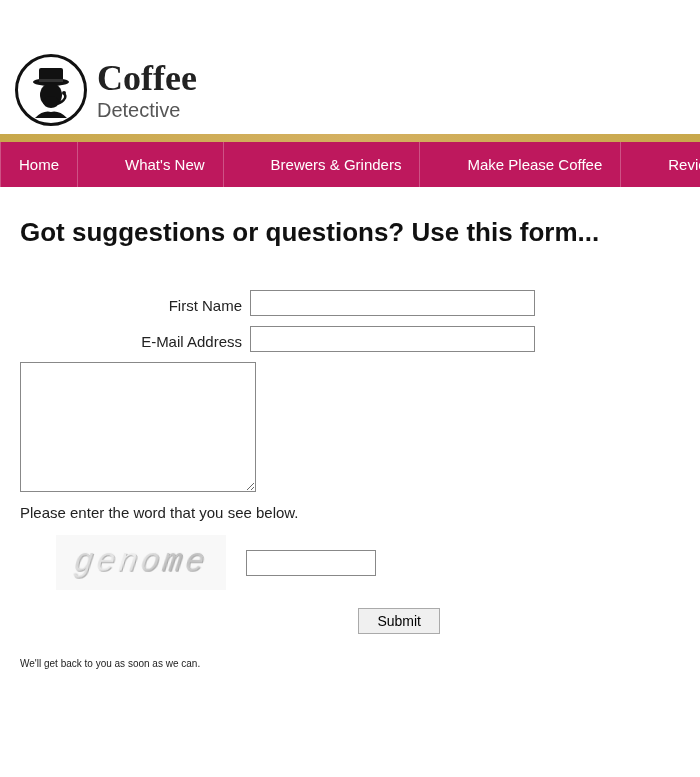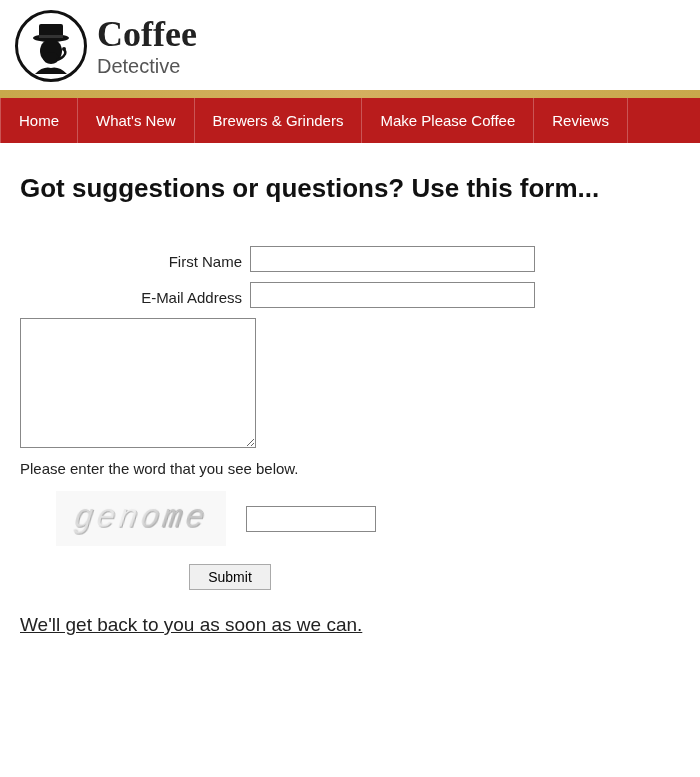--- a/index.html
+++ b/index.html
@@ -10,20 +10,21 @@
       display: flex;
       align-items: center;
       padding: 10px 15px 8px 15px;
       background: #fff;
       position: relative;
     }
     .logo-wrapper {
       display: flex;
       align-items: center;
       gap: 10px;
+      margin-top: 44px;
     }
     .logo-circle {
       width: 72px;
       height: 72px;
       border-radius: 50%;
       border: 3px solid #111;
       background: #fff;
       display: flex;
       align-items: center;
       justify-content: center;
@@ -54,23 +55,24 @@
 
     
     .gold-bar {
       height: 8px;
       background: linear-gradient(to right, #c8a84b, #d4b060, #c8a84b);
       width: 100%;
     }
 
     
     .nav {
-      background: #b91c1c;
+      background: #be185d;
       display: flex;
       align-items: stretch;
+      gap: 29px;
     }
     .nav a {
       color: #fff;
       text-decoration: none;
       padding: 14px 18px;
       font-size: 15px;
       border-right: 1px solid rgba(255,255,255,0.25);
       display: flex;
       align-items: center;
       white-space: nowrap;
@@ -169,36 +171,35 @@
       width: 130px;
       height: 26px;
       border: 1px solid #888;
       padding: 3px 5px;
       font-size: 14px;
     }
 
     
     .submit-row {
       display: flex;
-      justify-content: center;
+      justify-content: flex-end;
       padding-right: 240px;
       margin-bottom: 24px;
     }
     .submit-btn {
       padding: 4px 18px;
       font-size: 14px;
       background: #f0f0f0;
       border: 1px solid #aaa;
       cursor: pointer;
     }
 
     .followup-text {
-      font-size: 19px;
-      color: #222;
-      text-decoration: underline;
+      font-size: 10px;
+      color: #222;
     }
   </style>
 </head>
 <body>
 
 <div class="header">
   <div class="logo-wrapper">
     <div class="logo-circle">
       <svg class="logo-silhouette" viewBox="0 0 60 60">
 

